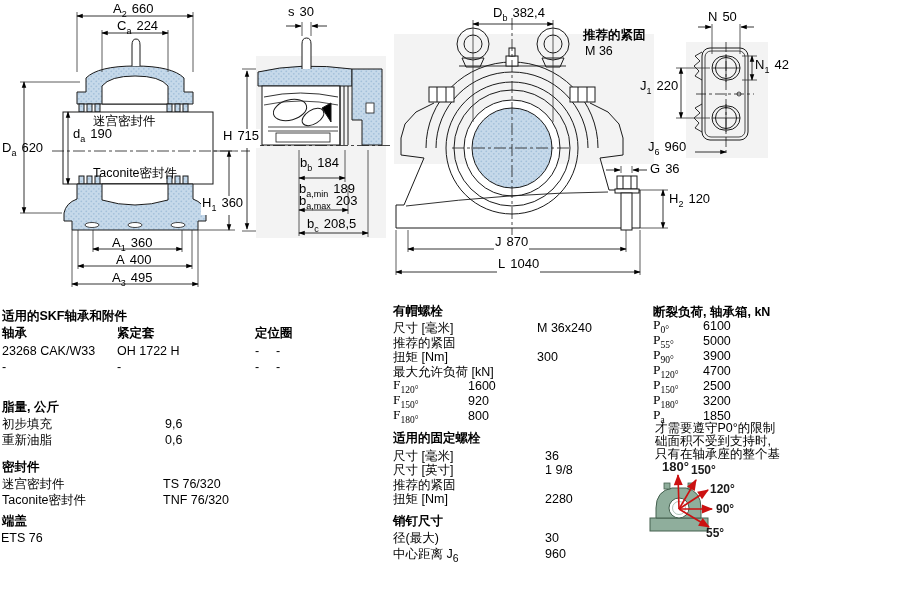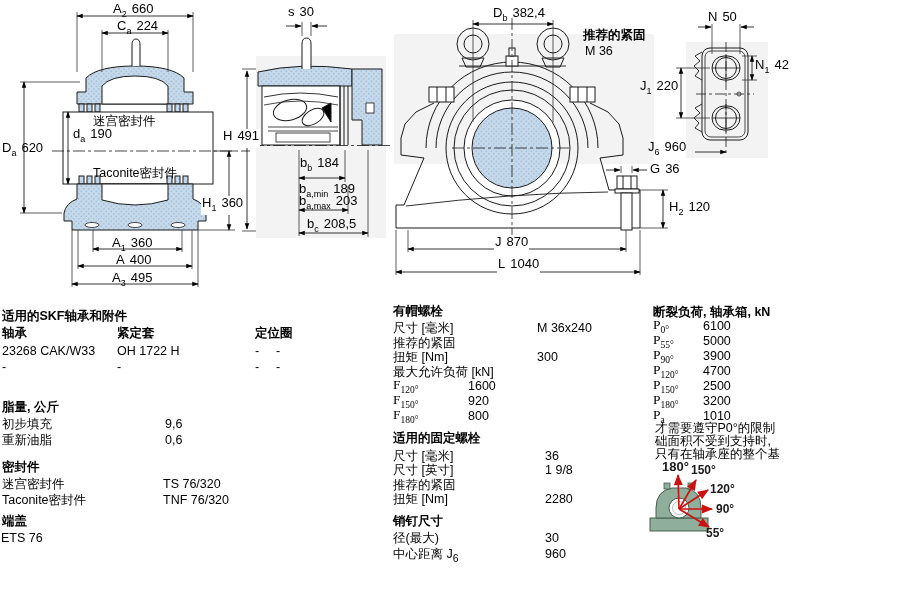--- a/index.html
+++ b/index.html
@@ -270,34 +270,34 @@
   <div class="dim" style="left:113px;top:2px"><span>A</span><sub>2</sub><span class="v">660</span></div>
   <div class="dim" style="left:117px;top:19px"><span>C</span><sub>a</sub><span class="v">224</span></div>
   <div class="dim" style="left:2px;top:141px"><span>D</span><sub>a</sub><span class="v">620</span></div>
   <div class="dim wbg" style="left:72px;top:127px"><span>d</span><sub>a</sub><span class="v">190</span></div>
   <div class="t" style="left:93px;top:114px">迷宫密封件</div>
   <div class="t" style="left:93px;top:166px">Taconite密封件</div>
   <div class="dim wbg" style="left:201px;top:196px"><span>H</span><sub>1</sub><span class="v">360</span></div>
   <div class="dim" style="left:112px;top:236px"><span>A</span><sub>1</sub><span class="v">360</span></div>
   <div class="dim" style="left:116px;top:253px"><span>A</span><sub></sub><span class="v">400</span></div>
   <div class="dim" style="left:112px;top:271px"><span>A</span><sub>3</sub><span class="v">495</span></div>
-  <div class="dim wbg" style="left:222px;top:129px"><span>H</span><sub></sub><span class="v">491</span></div>
+  <div class="dim wbg" style="left:222px;top:129px"><span>H</span><sub></sub><span class="v">715</span></div>
 
   <div class="dim" style="left:288px;top:5px"><span>s</span><sub></sub><span class="v">30</span></div>
   <div class="dim" style="left:300px;top:156px"><span>b</span><sub>b</sub><span class="v">184</span></div>
   <div class="dim" style="left:299px;top:182px"><span>b</span><sub>a,min</sub><span class="v">189</span></div>
   <div class="dim" style="left:299px;top:194px"><span>b</span><sub>a,max</sub><span class="v">203</span></div>
   <div class="dim" style="left:307px;top:217px"><span>b</span><sub>c</sub><span class="v">208,5</span></div>
 
   <div class="dim" style="left:493px;top:6px"><span>D</span><sub>b</sub><span class="v">382,4</span></div>
   <div class="t b" style="left:583px;top:28px">推荐的紧固</div>
   <div class="t" style="left:585px;top:44px">M 36</div>
   <div class="dim" style="left:650px;top:162px"><span>G</span><sub></sub><span class="v">36</span></div>
   <div class="dim" style="left:648px;top:140px"><span>J</span><sub>6</sub><span class="v">960</span></div>
-  <div class="dim" style="left:669px;top:200px"><span>H</span><sub>2</sub><span class="v">120</span></div>
+  <div class="dim" style="left:669px;top:192px"><span>H</span><sub>2</sub><span class="v">120</span></div>
   <div class="dim wbg" style="left:494px;top:235px"><span>J</span><sub></sub><span class="v">870</span></div>
   <div class="dim wbg" style="left:497px;top:257px"><span>L</span><sub></sub><span class="v">1040</span></div>
 
   <div class="dim" style="left:708px;top:10px"><span>N</span><sub></sub><span class="v">50</span></div>
   <div class="dim" style="left:755px;top:58px"><span>N</span><sub>1</sub><span class="v">42</span></div>
   <div class="dim" style="left:640px;top:79px"><span>J</span><sub>1</sub><span class="v">220</span></div>
 
   <div class="t b" style="left:2px;top:309px">适用的SKF轴承和附件</div>
   <div class="t b" style="left:2px;top:326px">轴承</div>
   <div class="t b" style="left:117px;top:326px">紧定套</div>
@@ -362,21 +362,21 @@
   <div class="t" style="left:703px;top:334px">5000</div>
   <div class="t ser" style="left:653px;top:348px"><span>P</span><sub>90°</sub></div>
   <div class="t" style="left:703px;top:349px">3900</div>
   <div class="t ser" style="left:653px;top:363px"><span>P</span><sub>120°</sub></div>
   <div class="t" style="left:703px;top:364px">4700</div>
   <div class="t ser" style="left:653px;top:378px"><span>P</span><sub>150°</sub></div>
   <div class="t" style="left:703px;top:379px">2500</div>
   <div class="t ser" style="left:653px;top:393px"><span>P</span><sub>180°</sub></div>
   <div class="t" style="left:703px;top:394px">3200</div>
   <div class="t ser" style="left:653px;top:408px"><span>P</span><sub>a</sub></div>
-  <div class="t" style="left:703px;top:409px">1010</div>
+  <div class="t" style="left:703px;top:409px">1850</div>
   <div class="note" style="left:655px;top:422px">才需要遵守P0°的限制</div>
   <div class="note" style="left:655px;top:435px">础面积不受到支持时,</div>
   <div class="note" style="left:655px;top:448px">只有在轴承座的整个基</div>
 
   <div class="ang" style="left:662px;top:459px;font-size:13px">180°</div>
   <div class="ang" style="left:691px;top:463px">150°</div>
   <div class="ang" style="left:710px;top:482px">120°</div>
   <div class="ang" style="left:716px;top:502px">90°</div>
   <div class="ang" style="left:706px;top:526px">55°</div>
 

